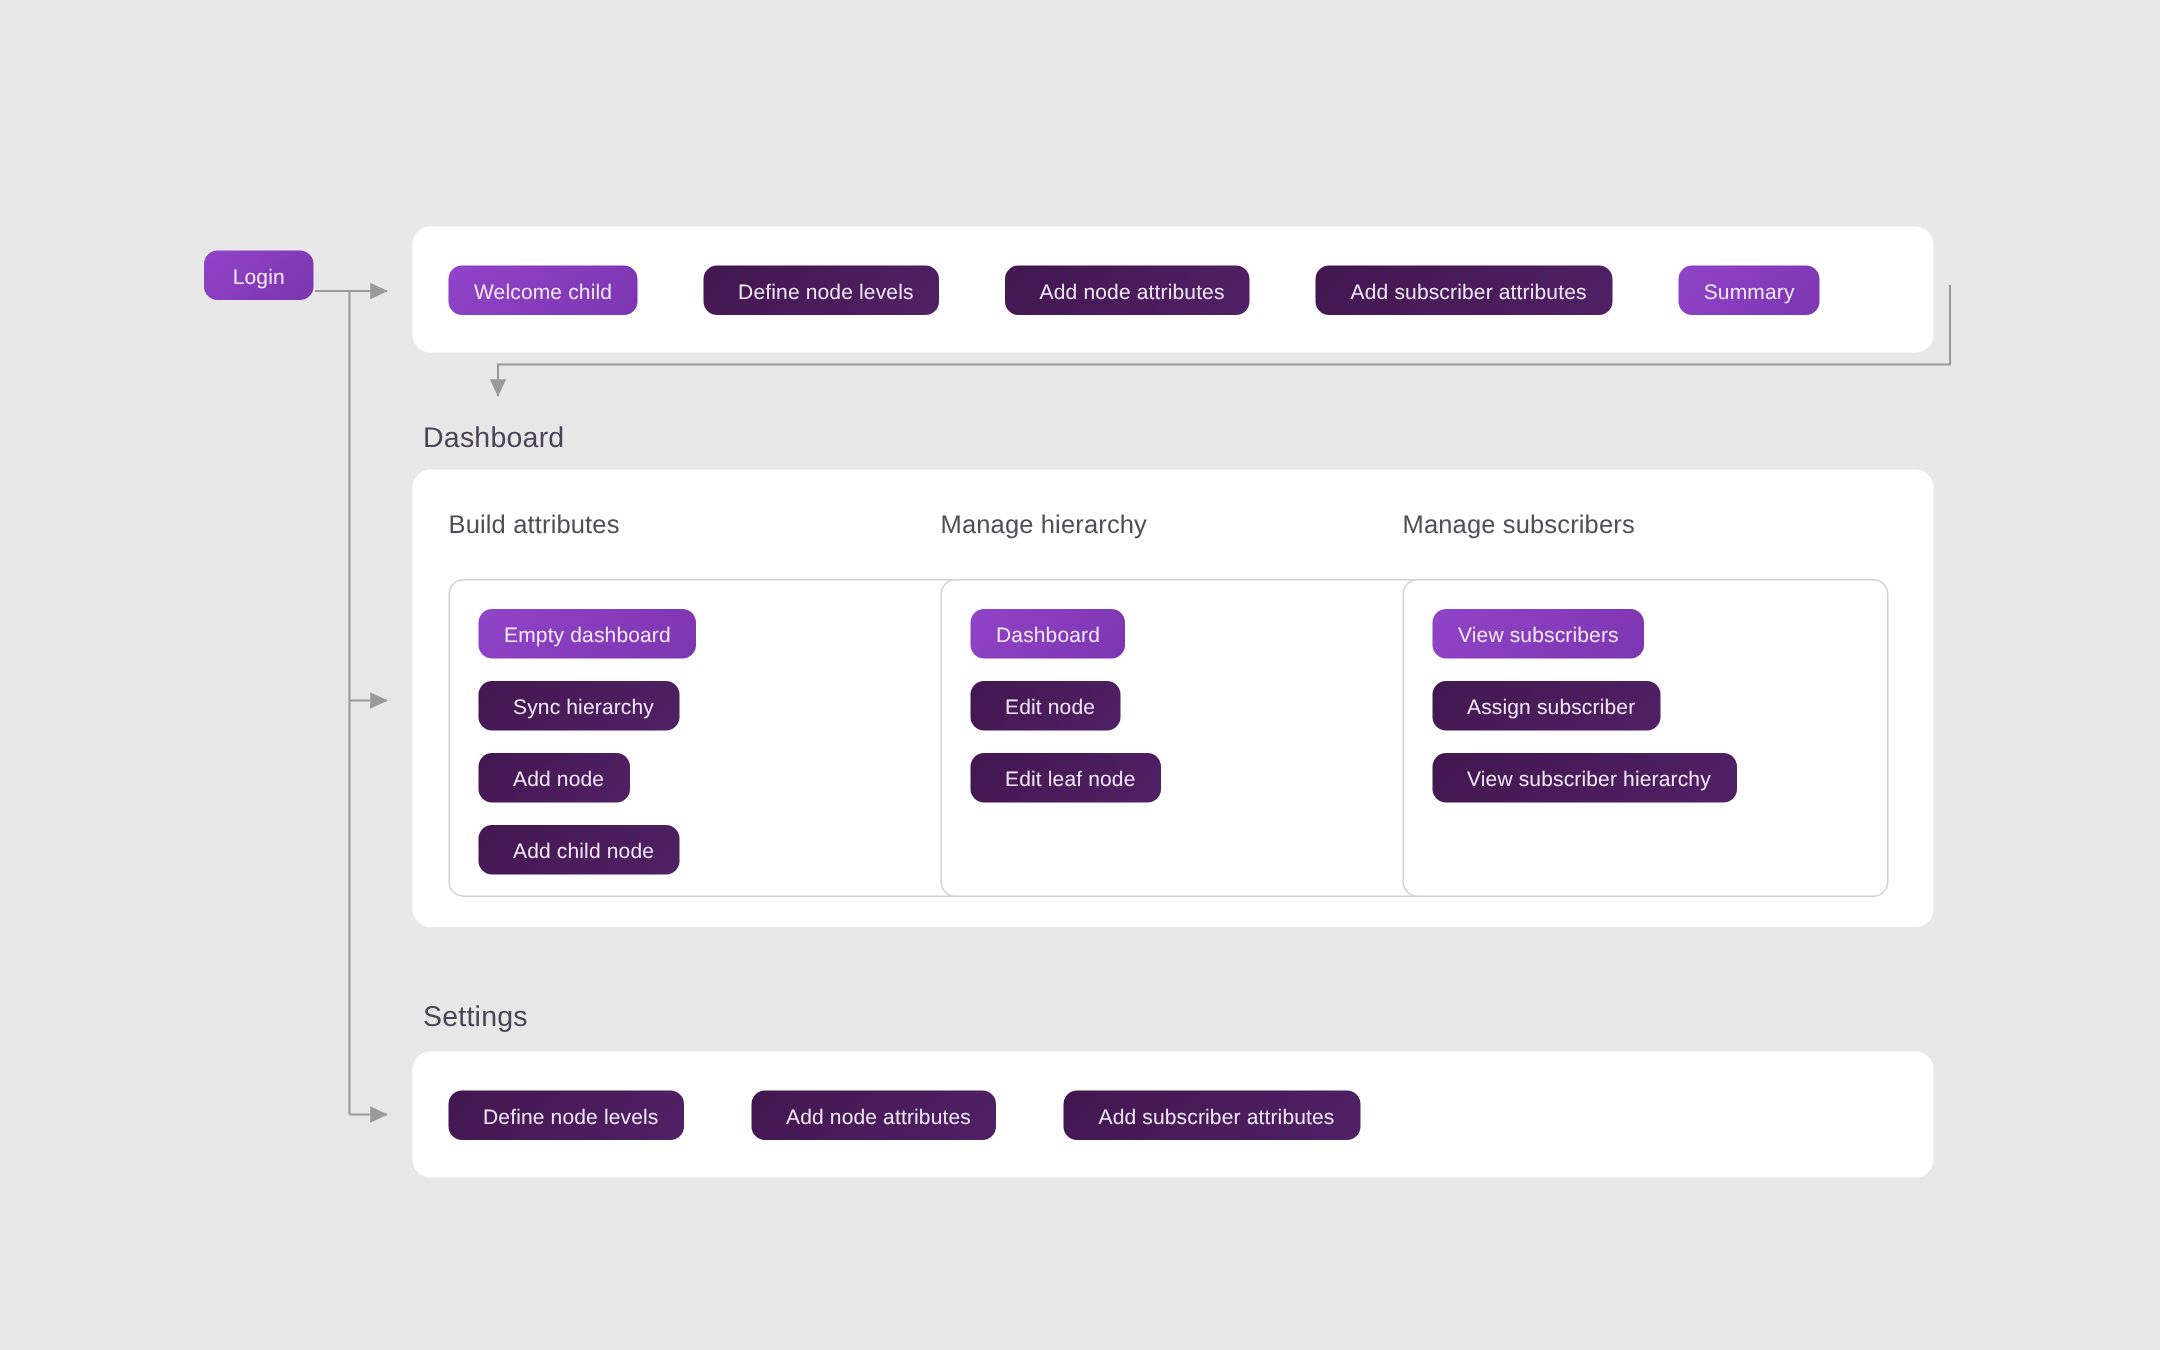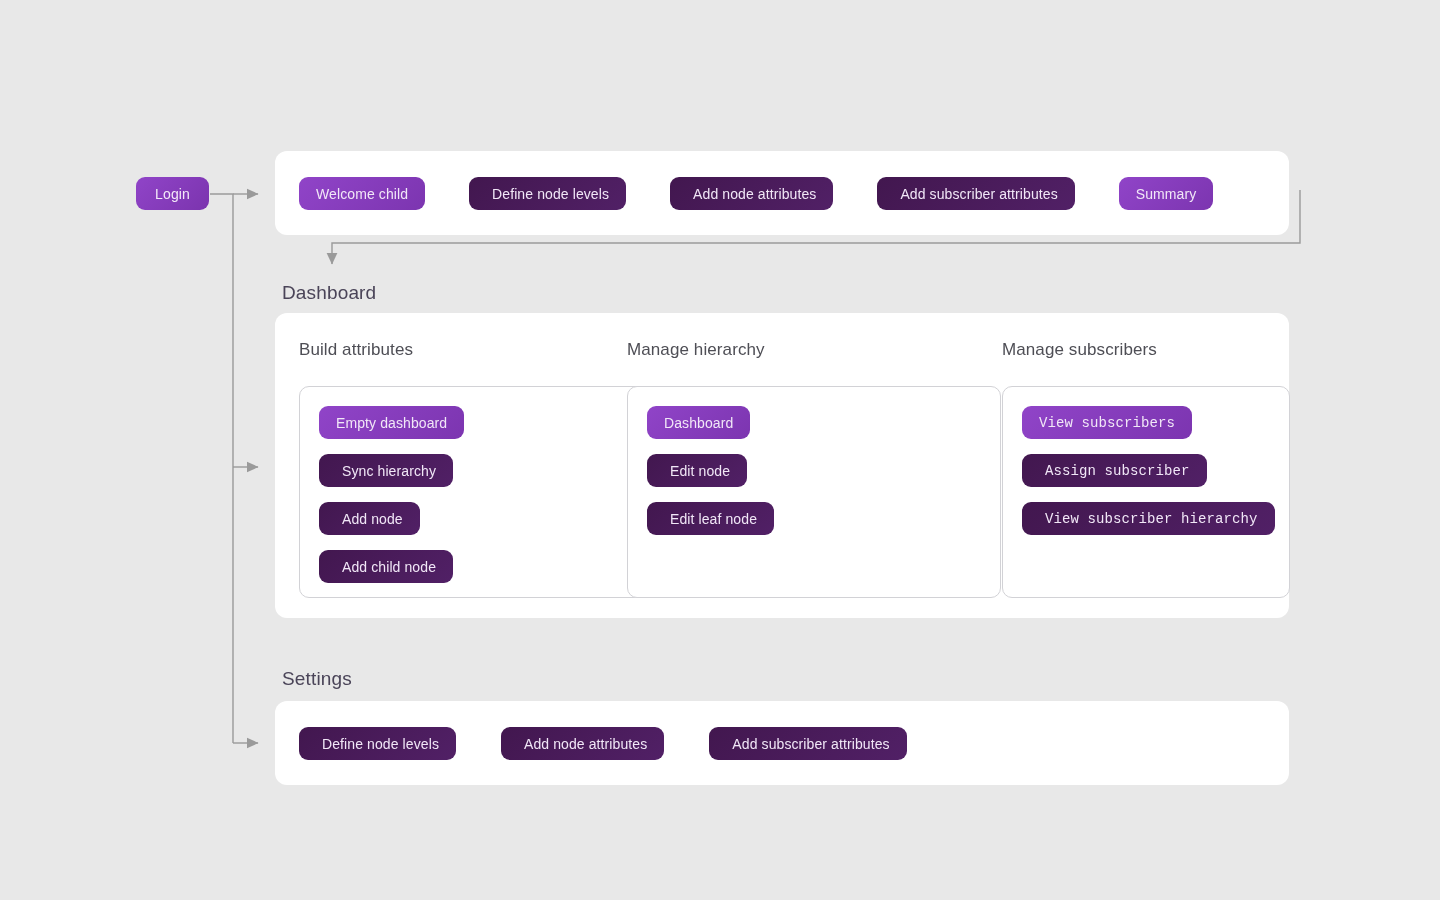--- a/index.html
+++ b/index.html
@@ -10,21 +10,21 @@
     font-family: "Liberation Sans", sans-serif;
     overflow: hidden;
   }
   #stage { position: relative; width: 1440px; height: 900px; }
 
   
   #wires { position: absolute; inset: 0; width: 1440px; height: 900px; pointer-events: none; }
 
   
   .login-pill {
-    position: absolute; left: 136px; top: 177px;
+    position: absolute; left: 136px; top: 167px;
     width: 73px; height: 33px;
     border-radius: 9px;
     background: linear-gradient(135deg, #9044c8 0%, #7b34ae 100%);
     color: #f3eaf8;
     font-size: 14px;
     display: flex; align-items: center; justify-content: center;
     letter-spacing: .1px;
   }
 
   
@@ -68,22 +68,22 @@
     display: flex;
     align-items: center;
   }
   #row-setup    { left: 299px; top: 177px; gap: 44px; }
   #row-settings { left: 299px; top: 727px; gap: 45px; }
 
   
   .col { position: absolute; top: 340px; width: 313px; }
   #col-0 { left: 299px; }
   #col-1 { left: 627px; }
-  #col-2 { left: 1002px; }
-  #col-2 .subcard { width: 288px; font-family: Liberation Mono, monospace; }
+  #col-2 { left: 935px; }
+  #col-2 .subcard { width: 324px; }
 
   .col-title {
     color: #4e4e55;
     font-size: 17px;
     margin: 0 0 26px 0;
     letter-spacing: .1px;
   }
   .subcard {
     width: 374px;
     height: 212px;

